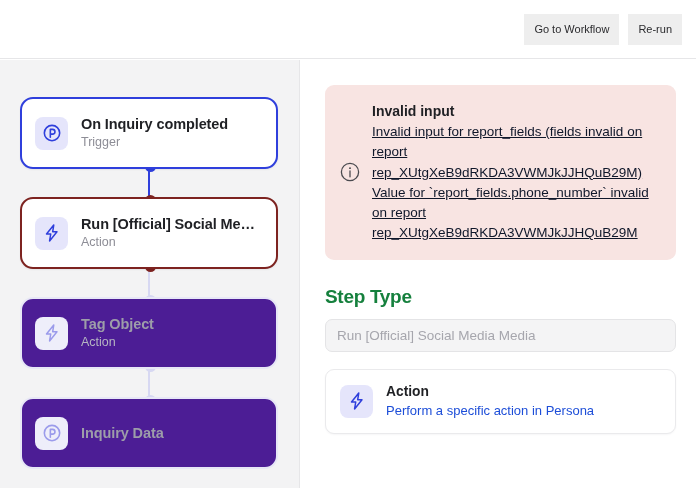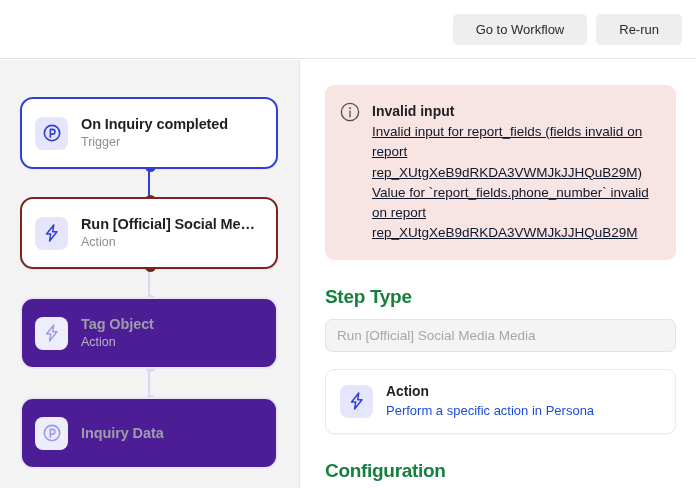--- a/index.html
+++ b/index.html
@@ -31,27 +31,27 @@
   }
   .topbar-actions {
     position: absolute;
     right: 14px;
     top: 14px;
     display: flex;
     gap: 9px;
   }
   .btn {
     height: 31px;
-    padding: 0 23px;
+    padding: 0 10px;
     border: none;
-    border-radius: 5px;
+    border-radius: 0;
     background: #eeeeee;
     color: #2b2b2e;
     font-family: "Liberation Sans", sans-serif;
-    font-size: 13px;
+    font-size: 11px;
     line-height: 31px;
     cursor: pointer;
     white-space: nowrap;
   }
 
   
   .sidebar {
     position: absolute;
     left: 0; top: 60px;
     width: 300px;
@@ -156,20 +156,21 @@
     overflow: hidden;
     padding: 25px 20px 0 24px;
   }
 
   .alert {
     background: #f8e4e2;
     border-radius: 9px;
     padding: 16px 16px 16px 14px;
     display: flex;
     gap: 11px;
+    align-items: center;
   }
   .alert-icon { flex: 0 0 auto; width: 22px; height: 22px; }
   .alert-body { flex: 1 1 auto; min-width: 0; }
   .alert-title {
     font-size: 14px;
     font-weight: bold;
     color: #1f2024;
     line-height: 1.5;
   }
   .alert-msg {
@@ -334,17 +335,16 @@
         <svg width="20" height="20" viewBox="0 0 24 24" fill="none">
           <path d="M14.1 2.5 5.4 13.2h5.1l-1.4 8.3 8.9-10.9h-5.2l1.3-8.1Z" stroke="#2f3fdc" stroke-width="1.8" stroke-linejoin="round"></path>
         </svg>
       </div>
       <div class="node-text">
         <div class="type-card-title">Action</div>
         <div class="type-card-sub">Perform a specific action in Persona</div>
       </div>
     </div>
 
-    <div class="section-title">Configuration</div>
 
   </div>
 
 </div>
 
 </body></html>

